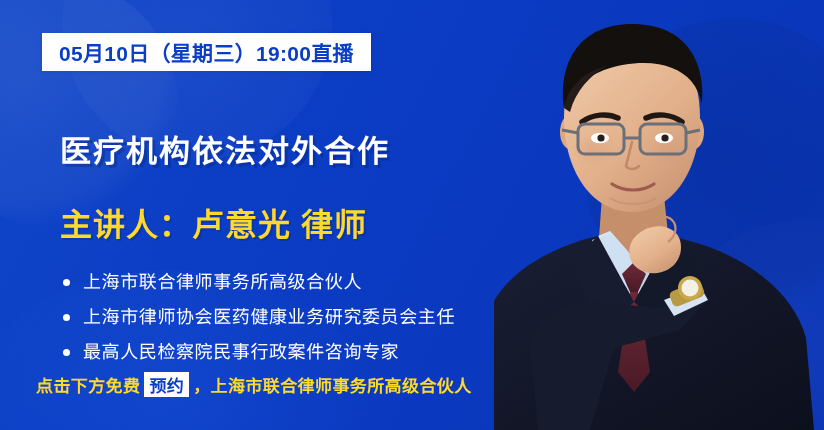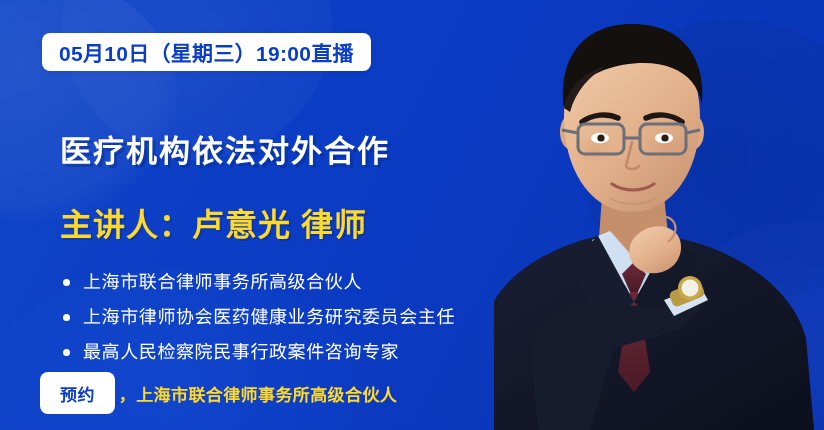--- a/index.html
+++ b/index.html
@@ -42,21 +42,21 @@
   .content{
     position:absolute; left:0; top:0; width:560px; height:100%;
     z-index:5;
   }
 
   .date-badge{
     position:absolute; left:42px; top:33px;
     display:inline-flex; align-items:center;
     height:38px; padding:0 17px;
     background:#ffffff;
-    border-radius:8px;
+    border-radius:0;
     color:#0b3ec6;
     font-size:21px;
     font-weight:700;
     letter-spacing:.3px;
     white-space:nowrap;
     box-shadow:0 1px 4px rgba(0,0,0,.10);
   }
 
   .main-title{
     position:absolute; left:44px; top:110px;
@@ -105,24 +105,24 @@
     position:absolute; left:36px; top:372px;
     display:flex; align-items:center;
     color:#ffd92b;
     font-size:17px;
     font-weight:700;
     letter-spacing:.4px;
     white-space:nowrap;
   }
   .cta-chip{
     display:inline-flex; align-items:center; justify-content:center;
-    height:42px; padding:0 20px;
+    height:25px; padding:0 5px;
     margin:0 4px;
     background:#ffffff;
-    border-radius:8px;
+    border-radius:0;
     color:#0b3ec6;
     font-size:17px;
     font-weight:700;
   }
 
   
   .person{
     position:absolute; right:0; top:0;
     width:330px; height:430px;
     z-index:4;
@@ -251,18 +251,19 @@
         <span class="cred-dot"></span>
         <span>上海市律师协会医药健康业务研究委员会主任</span>
       </li>
       <li class="cred-item">
         <span class="cred-dot"></span>
         <span>最高人民检察院民事行政案件咨询专家</span>
       </li>
     </ul>
 
     <div class="cta-row">
+      <span>点击下方免费</span>
       <span class="cta-chip">预约</span>
       <span>，上海市联合律师事务所高级合伙人</span>
     </div>
 
   </div>
 </div>
 
 </body></html>

